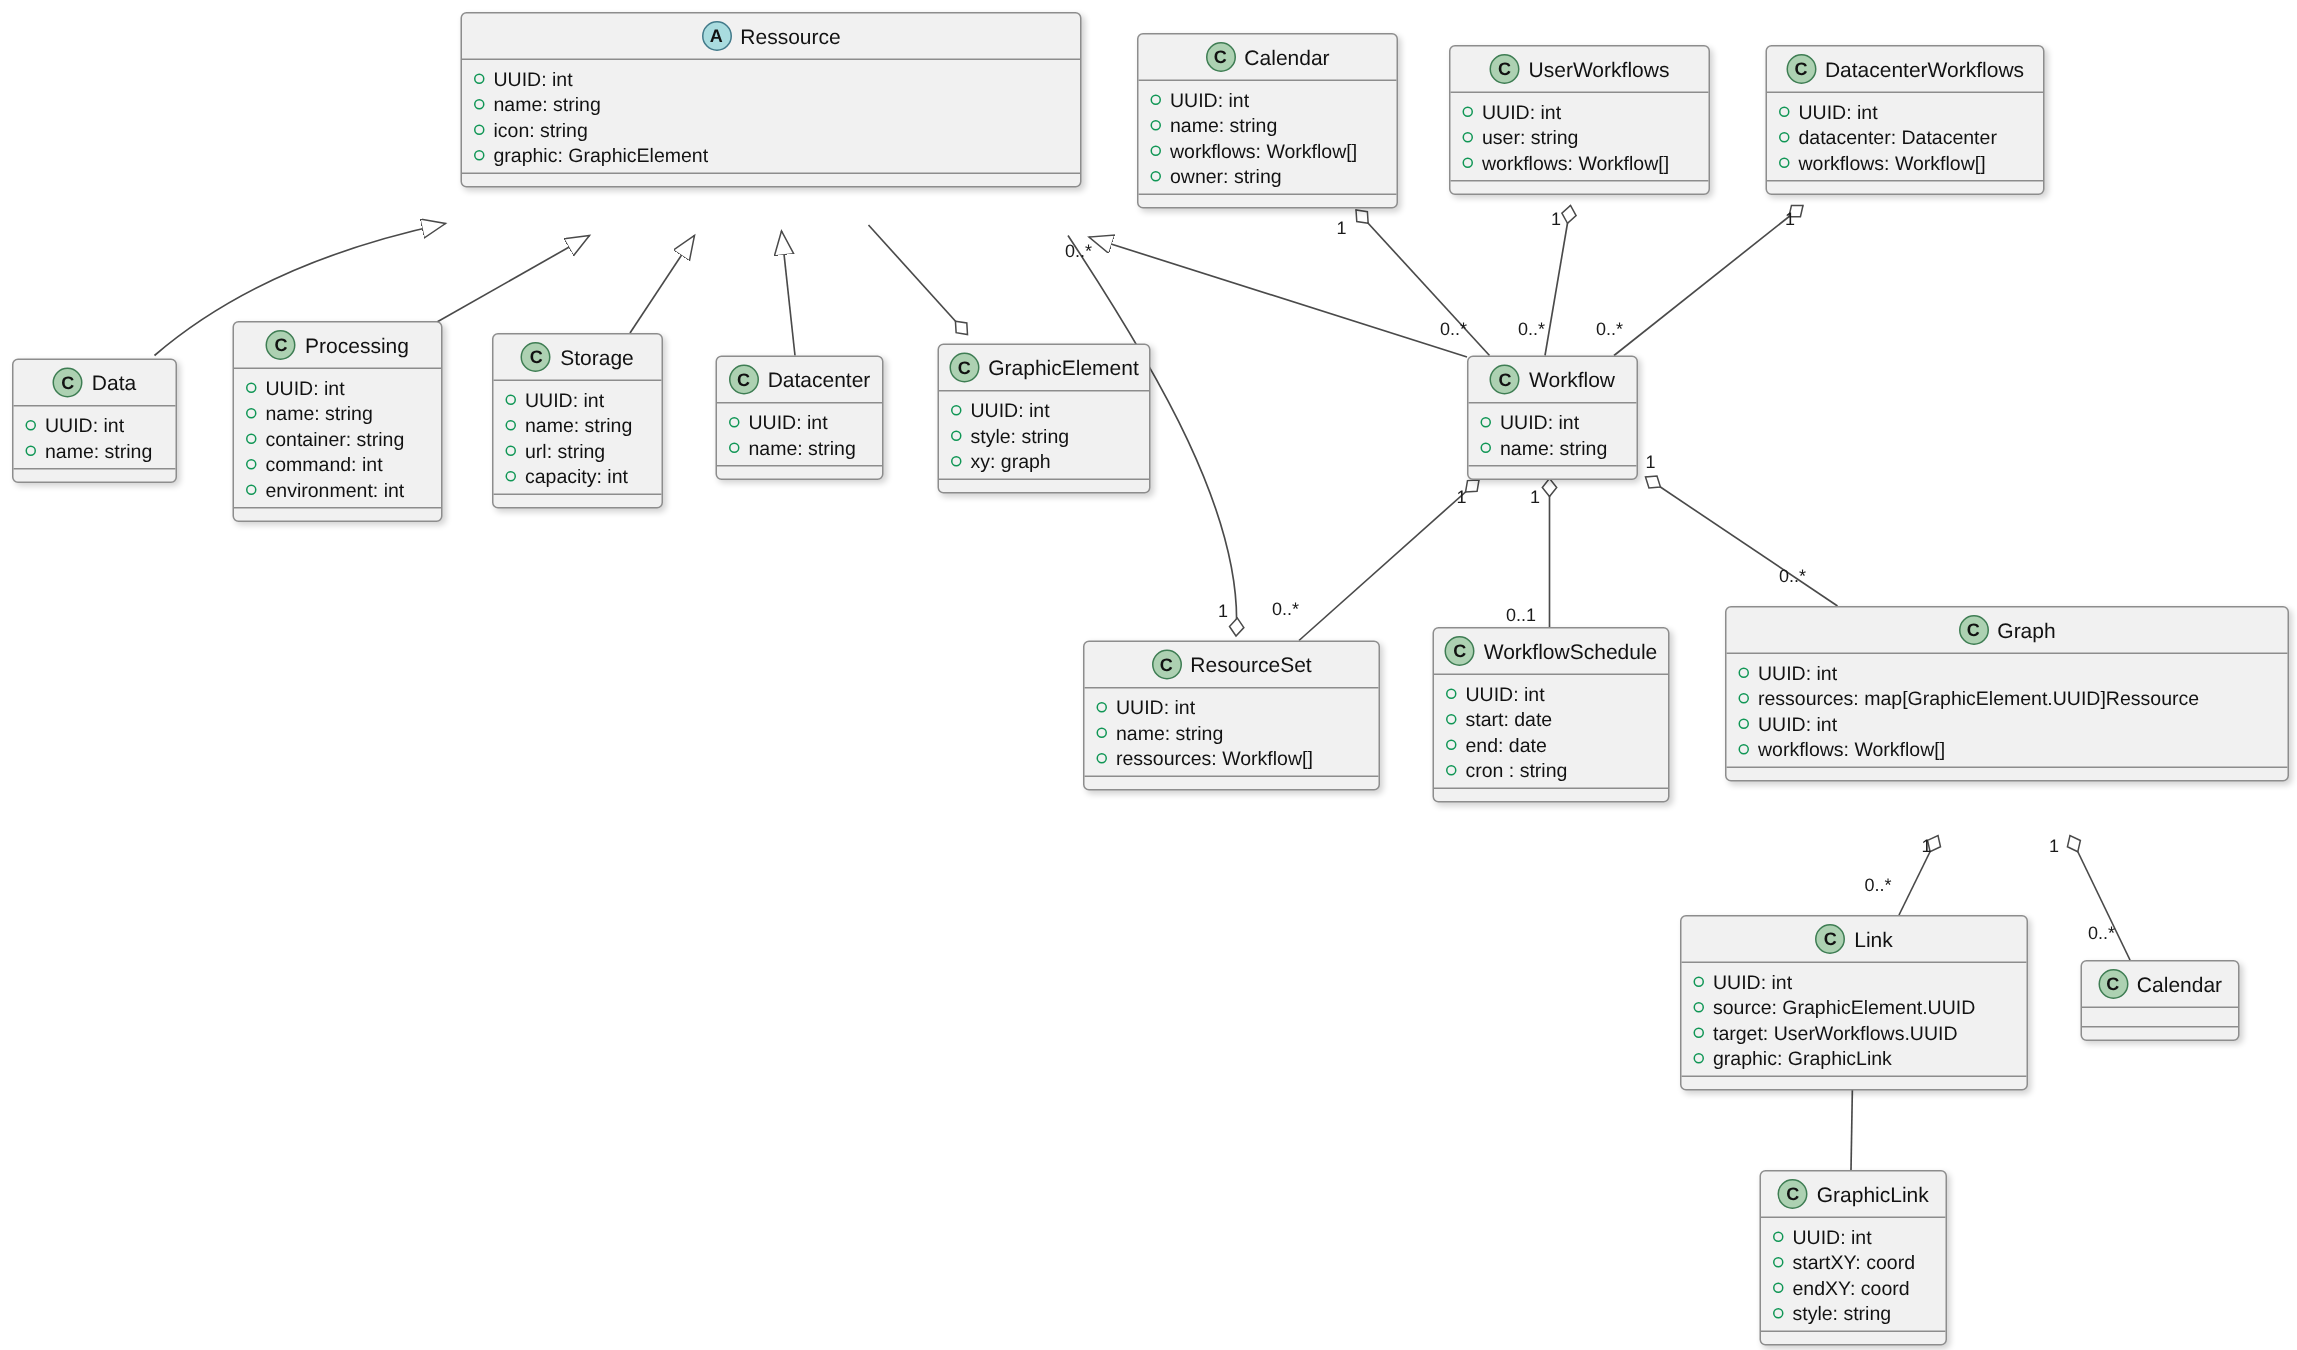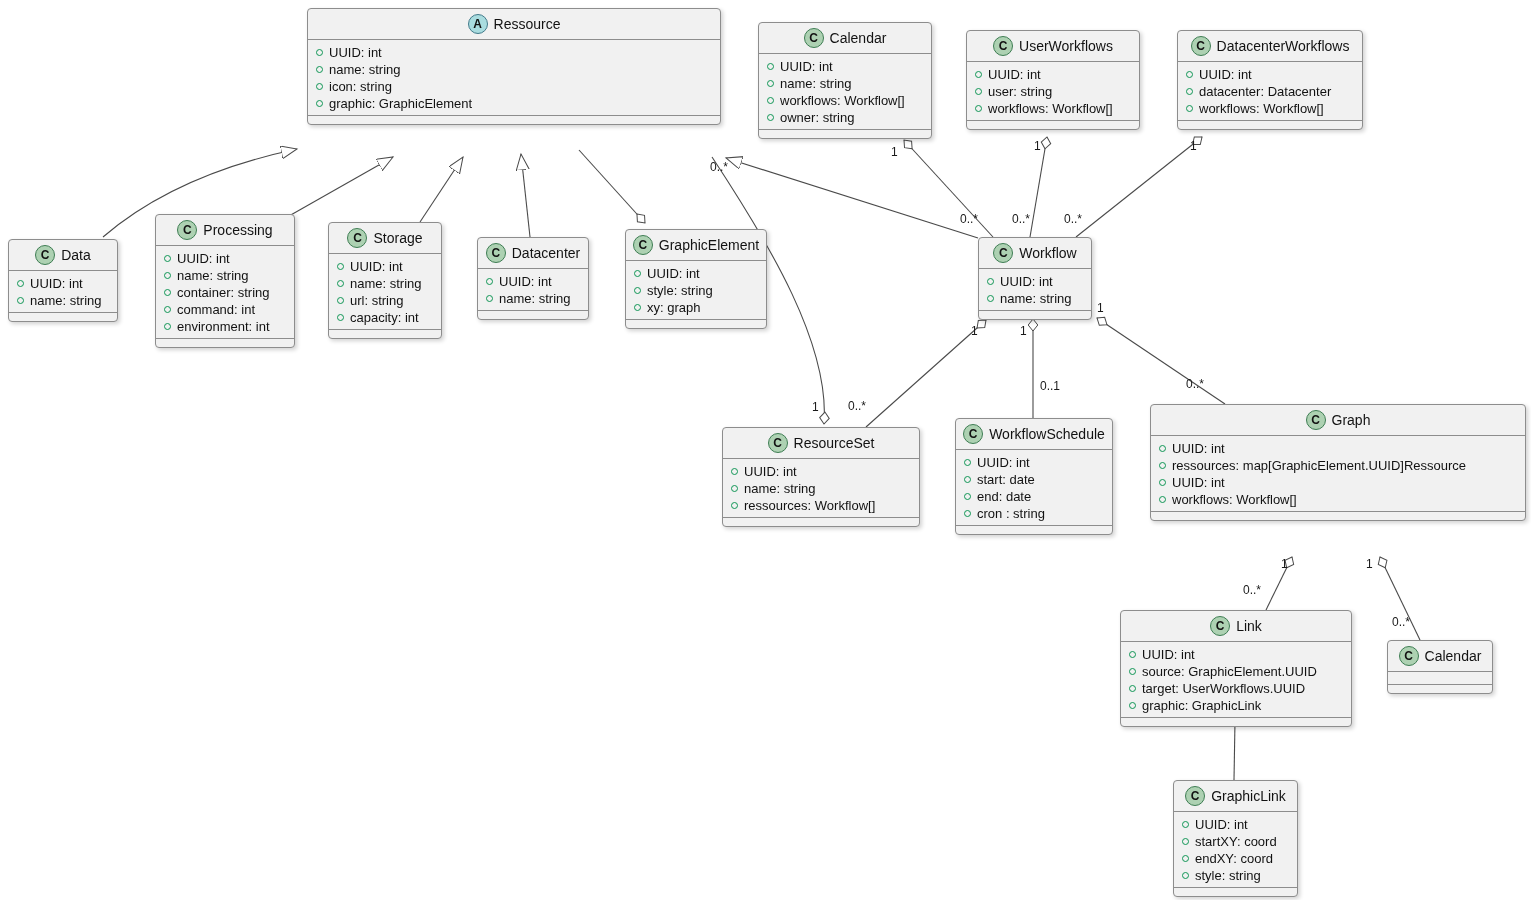--- a/index.html
+++ b/index.html
@@ -71,21 +71,21 @@
     <div class="edge-label" style="left: 812px; top: 401px;">1</div>
     <div class="edge-label" style="left: 891px; top: 146px;">1</div>
     <div class="edge-label" style="left: 960px; top: 213px;">0..*</div>
     <div class="edge-label" style="left: 1034px; top: 140px;">1</div>
     <div class="edge-label" style="left: 1012px; top: 213px;">0..*</div>
     <div class="edge-label" style="left: 1190px; top: 140px;">1</div>
     <div class="edge-label" style="left: 1064px; top: 213px;">0..*</div>
     <div class="edge-label" style="left: 971px; top: 325px;">1</div>
     <div class="edge-label" style="left: 848px; top: 400px;">0..*</div>
     <div class="edge-label" style="left: 1020px; top: 325px;">1</div>
-    <div class="edge-label" style="left: 1004px; top: 380px; margin-left: 36px;">0..1</div>
+    <div class="edge-label" style="left: 1004px; top: 404px;">0..1</div>
     <div class="edge-label" style="left: 1097px; top: 302px;">1</div>
     <div class="edge-label" style="left: 1186px; top: 378px;">0..*</div>
     <div class="edge-label" style="left: 1281px; top: 558px;">1</div>
     <div class="edge-label" style="left: 1243px; top: 584px;">0..*</div>
     <div class="edge-label" style="left: 1366px; top: 558px;">1</div>
     <div class="edge-label" style="left: 1392px; top: 616px;">0..*</div>
     <div class="uml-class abstract" style="left: 307px; top: 8px; width: 414px;">
       <div class="uml-title">
         <span class="uml-badge badge-a">A</span>
         <span class="uml-name">Ressource</span>

